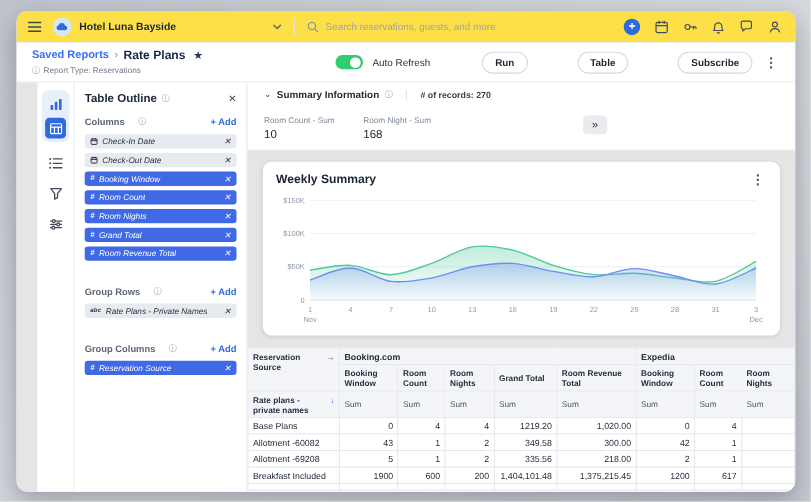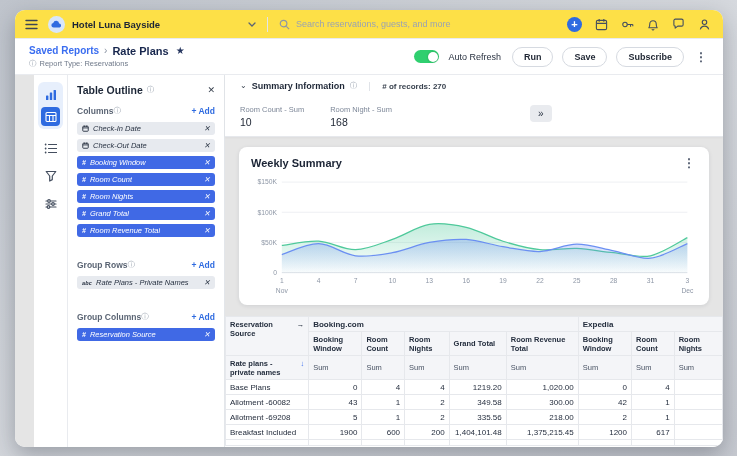--- a/index.html
+++ b/index.html
@@ -33,38 +33,38 @@
   .bc-row { display: flex; align-items: center; gap: 5px; }
   .bc-parent { color: #3a6df0; font-size: 10px; font-weight: 600; cursor: pointer; }
   .bc-sep { color: #8a93a3; font-size: 10px; }
   .bc-current { color: #17264d; font-size: 11px; font-weight: 700; }
   .bc-star { color: #26365f; font-size: 10px; margin-left: 2px; cursor: pointer; }
   .report-type { display: flex; align-items: center; gap: 3px; color: #707a8a; font-size: 7.5px; margin-top: 2px; }
   .header-actions { margin-left: auto; display: flex; align-items: center; gap: 9px; }
   .toggle { width: 25px; height: 13px; border-radius: 7px; background: #2fcf6f; position: relative; cursor: pointer; flex: none; }
   .toggle .knob { position: absolute; right: 1.5px; top: 1.5px; width: 10px; height: 10px; background: #fff; border-radius: 50%; box-shadow: 0 0 2px rgba(0,0,0,.25); }
   .toggle-label { font-size: 9px; color: #2a3342; margin-right: 2px; }
-  .btn { border: 1px solid #d6dae1; background: #fff; border-radius: 13px; font-size: 9px; color: #1f2633; padding: 4px 11px; font-family: inherit; font-weight: 600; cursor: pointer; }
+  .btn { border: 1px solid #d6dae1; background: #fff; border-radius: 13px; font-size: 9px; color: #1f2633; padding: 4px 11px; font-family: inherit; font-weight: 600; cursor: pointer; margin-left: 36px; }
   .kebab { color: #4a5468; font-size: 12px; font-weight: 700; padding: 0 2px; cursor: pointer; }
   
   .main { flex: 1; display: flex; min-height: 0; background: #e5e5e5; padding-left: 19px; }
   .rail { width: 34px; flex: none; background: #fff; border-right: 1px solid #e9ebef; display: flex; flex-direction: column; align-items: center; padding-top: 7px; }
   .rail-group { background: #e7effc; border-radius: 6px; padding: 3px; display: flex; flex-direction: column; gap: 3px; }
   .rail-btn { width: 19px; height: 19px; border-radius: 4px; display: grid; place-items: center; color: #2f6be0; cursor: pointer; }
   .rail-btn.active { background: #2f6be0; color: #fff; }
   .rail-icons { margin-top: 14px; display: flex; flex-direction: column; gap: 16px; color: #424d63; align-items: center; }
   .rail-icons .iconb { cursor: pointer; }
   
   .panel { width: 157px; flex: none; background: #fff; border-right: 1px solid #e3e6ea; padding: 9px; overflow: hidden; }
   .panel-head { display: flex; align-items: center; gap: 4px; margin-bottom: 10px; }
   .panel-title { font-size: 10.5px; font-weight: 700; color: #1c2636; }
   .info { color: #98a1ae; font-size: 7.5px; }
   .panel-close { margin-left: auto; color: #39424f; font-size: 9px; cursor: pointer; }
   .psec { margin-bottom: 23px; }
-  .psec-head { display: flex; align-items: center; gap: 0; }
+  .psec-head { display: flex; align-items: center; gap: 12px; }
   .psec-label { font-size: 8.5px; font-weight: 700; color: #5b6574; }
   .psec-add { margin-left: auto; color: #2f6be0; font-size: 8.5px; font-weight: 700; cursor: pointer; }
   .chips { margin-top: 6px; display: flex; flex-direction: column; gap: 4px; font-style: italic; }
   .chip { height: 13px; border-radius: 3px; display: flex; align-items: center; gap: 4px; padding: 0 5px; font-size: 7.5px; cursor: pointer; }
   .chip.gray { background: #e7eaef; color: #273141; }
   .chip.blue { background: #4069e5; color: #fff; }
   .chip .lbl { white-space: nowrap; overflow: hidden; text-overflow: ellipsis; }
   .chip .x { margin-left: auto; font-size: 7.5px; opacity: .95; }
   .chip .cicon { font-size: 7px; font-weight: 700; flex: none; display: inline-flex; align-items: center; }
   .chip .cicon.abc { font-size: 5.5px; letter-spacing: .2px; }
@@ -183,21 +183,21 @@
         <span class="info">ⓘ</span>
         <span>Report Type: Reservations</span>
       </div>
     </div>
     <div class="header-actions">
       <span class="toggle">
           <span class="knob"></span>
         </span>
       <span class="toggle-label">Auto Refresh</span>
       <button class="btn">Run</button>
-      <button class="btn">Save</button>
+      <button class="btn">Table</button>
       <button class="btn">Subscribe</button>
       <span class="kebab">⋮</span>
     </div>
   </div>
 
   <div class="main">
 
     <nav class="rail">
       <div class="rail-group">
         <span class="rail-btn">

